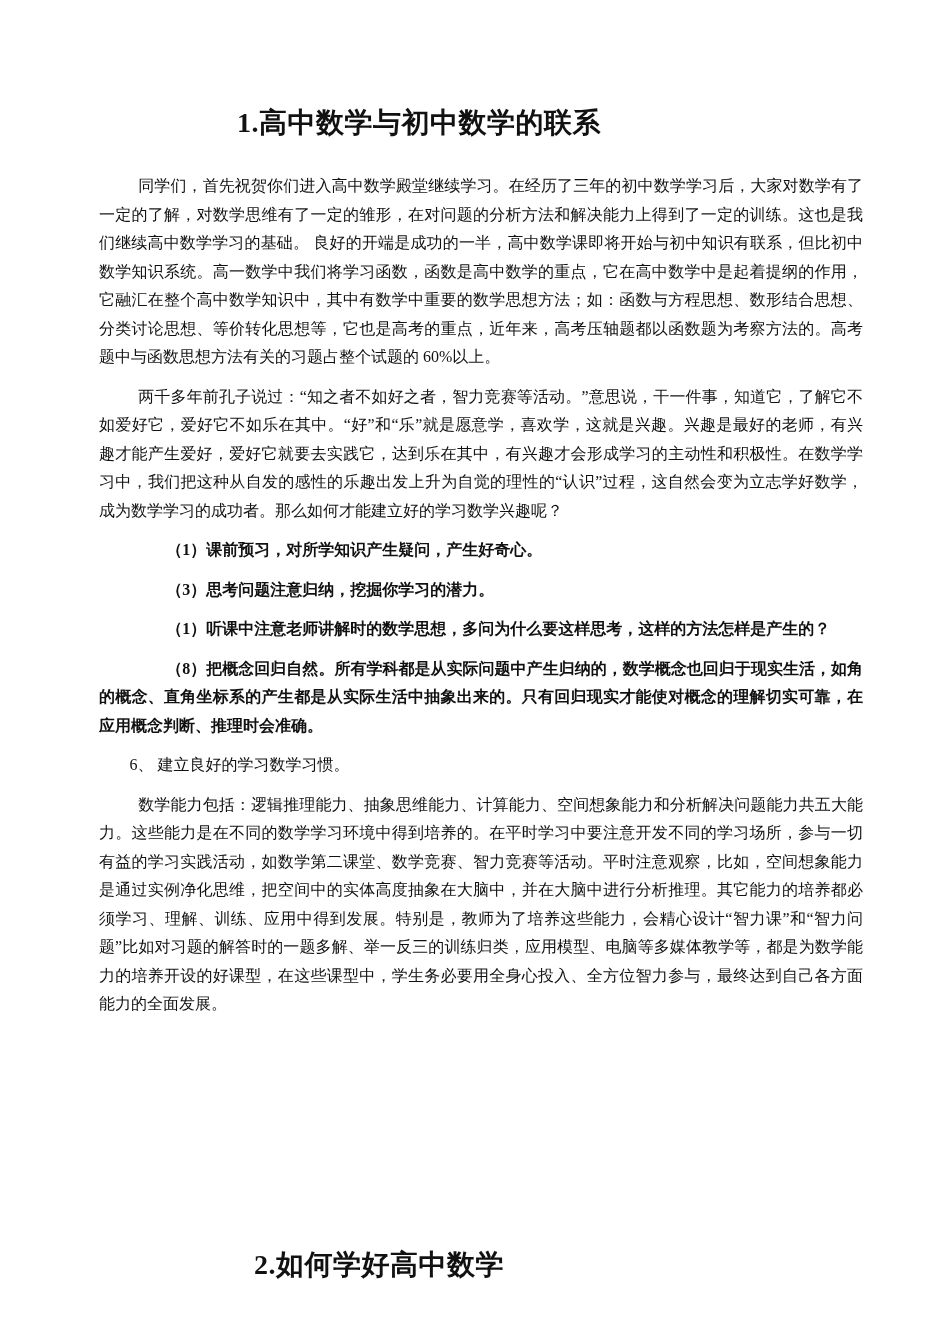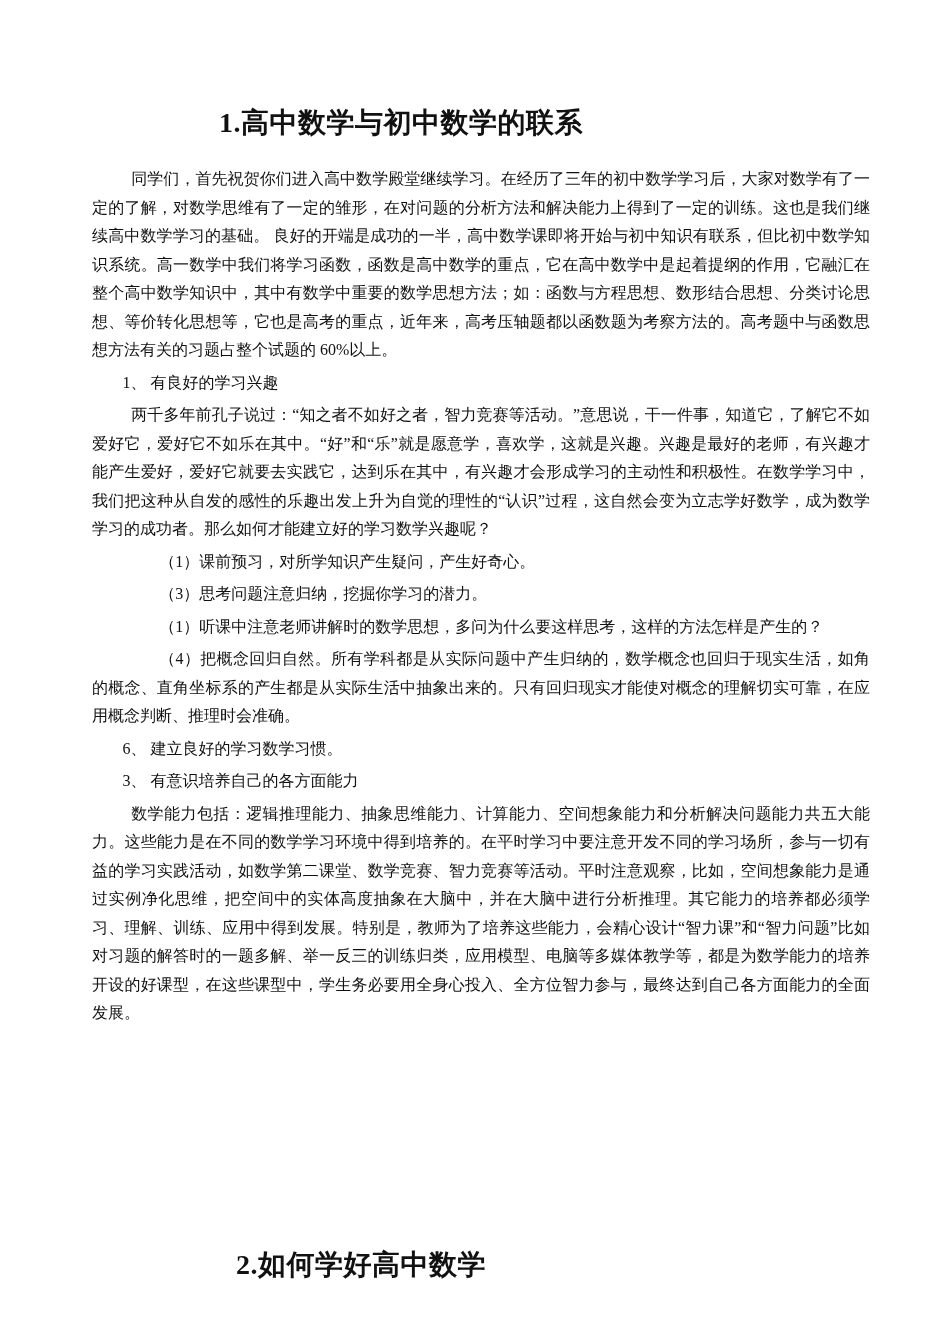--- a/index.html
+++ b/index.html
@@ -11,64 +11,62 @@
     position: relative;
     width: 950px;
     height: 1343px;
     background: #ffffff;
     overflow: hidden;
     font-family: "Liberation Serif", "DejaVu Serif", serif;
     color: #111111;
   }
   .section-title {
     position: absolute;
-    left: 0;
+    left: 18px;
     width: 802px;
     text-align: center;
     font-size: 28px;
     font-weight: bold;
     line-height: 34px;
     margin: 0;
     letter-spacing: 0.5px;
     white-space: nowrap;
   }
   .title-1 { top: 106px; }
   .title-2 { top: 1248px; transform: translateX(-40px); }
   .doc-body {
     position: absolute;
     top: 161px;
     left: 88px;
     width: 786px;
   }
   .doc-body p {
-    margin: 4px;
+    margin: 11px;
     font-size: 16px;
     line-height: 28.5px;
     text-align: justify;
     overflow-wrap: break-word;
   }
   .para  { text-indent: 2.45em; }
   .hnum  { text-indent: 1.9em;  }
-  .sub   { text-indent: 4.2em;  }
+  .sub   { text-indent: 4.2em; font-weight: bold;  }
 </style>
 </head>
 <body>
 
 <div class="page">
 
   <h1 class="section-title title-1">1.高中数学与初中数学的联系</h1>
 
   <div class="doc-body">
     <p class="para">同学们，首先祝贺你们进入高中数学殿堂继续学习。在经历了三年的初中数学学习后，大家对数学有了一定的了解，对数学思维有了一定的雏形，在对问题的分析方法和解决能力上得到了一定的训练。这也是我们继续高中数学学习的基础。 良好的开端是成功的一半，高中数学课即将开始与初中知识有联系，但比初中数学知识系统。高一数学中我们将学习函数，函数是高中数学的重点，它在高中数学中是起着提纲的作用，它融汇在整个高中数学知识中，其中有数学中重要的数学思想方法；如：函数与方程思想、数形结合思想、分类讨论思想、等价转化思想等，它也是高考的重点，近年来，高考压轴题都以函数题为考察方法的。高考题中与函数思想方法有关的习题占整个试题的 60%以上。</p>
-    <p class="hnum">1、 有良好的学习兴趣</p>
     <p class="para">两千多年前孔子说过：“知之者不如好之者，智力竞赛等活动。”意思说，干一件事，知道它，了解它不如爱好它，爱好它不如乐在其中。“好”和“乐”就是愿意学，喜欢学，这就是兴趣。兴趣是最好的老师，有兴趣才能产生爱好，爱好它就要去实践它，达到乐在其中，有兴趣才会形成学习的主动性和积极性。在数学学习中，我们把这种从自发的感性的乐趣出发上升为自觉的理性的“认识”过程，这自然会变为立志学好数学，成为数学学习的成功者。那么如何才能建立好的学习数学兴趣呢？</p>
     <p class="sub">（1）课前预习，对所学知识产生疑问，产生好奇心。</p>
     <p class="sub">（3）思考问题注意归纳，挖掘你学习的潜力。</p>
     <p class="sub">（1）听课中注意老师讲解时的数学思想，多问为什么要这样思考，这样的方法怎样是产生的？</p>
-    <p class="sub">（4）把概念回归自然。所有学科都是从实际问题中产生归纳的，数学概念也回归于现实生活，如角的概念、直角坐标系的产生都是从实际生活中抽象出来的。只有回归现实才能使对概念的理解切实可靠，在应用概念判断、推理时会准确。</p>
+    <p class="sub">（8）把概念回归自然。所有学科都是从实际问题中产生归纳的，数学概念也回归于现实生活，如角的概念、直角坐标系的产生都是从实际生活中抽象出来的。只有回归现实才能使对概念的理解切实可靠，在应用概念判断、推理时会准确。</p>
     <p class="hnum">6、 建立良好的学习数学习惯。</p>
-    <p class="hnum">3、 有意识培养自己的各方面能力</p>
     <p class="para">数学能力包括：逻辑推理能力、抽象思维能力、计算能力、空间想象能力和分析解决问题能力共五大能力。这些能力是在不同的数学学习环境中得到培养的。在平时学习中要注意开发不同的学习场所，参与一切有益的学习实践活动，如数学第二课堂、数学竞赛、智力竞赛等活动。平时注意观察，比如，空间想象能力是通过实例净化思维，把空间中的实体高度抽象在大脑中，并在大脑中进行分析推理。其它能力的培养都必须学习、理解、训练、应用中得到发展。特别是，教师为了培养这些能力，会精心设计“智力课”和“智力问题”比如对习题的解答时的一题多解、举一反三的训练归类，应用模型、电脑等多媒体教学等，都是为数学能力的培养开设的好课型，在这些课型中，学生务必要用全身心投入、全方位智力参与，最终达到自己各方面能力的全面发展。</p>
   </div>
 
   <h1 class="section-title title-2">2.如何学好高中数学</h1>
 
 </div>
 
 </body></html>

